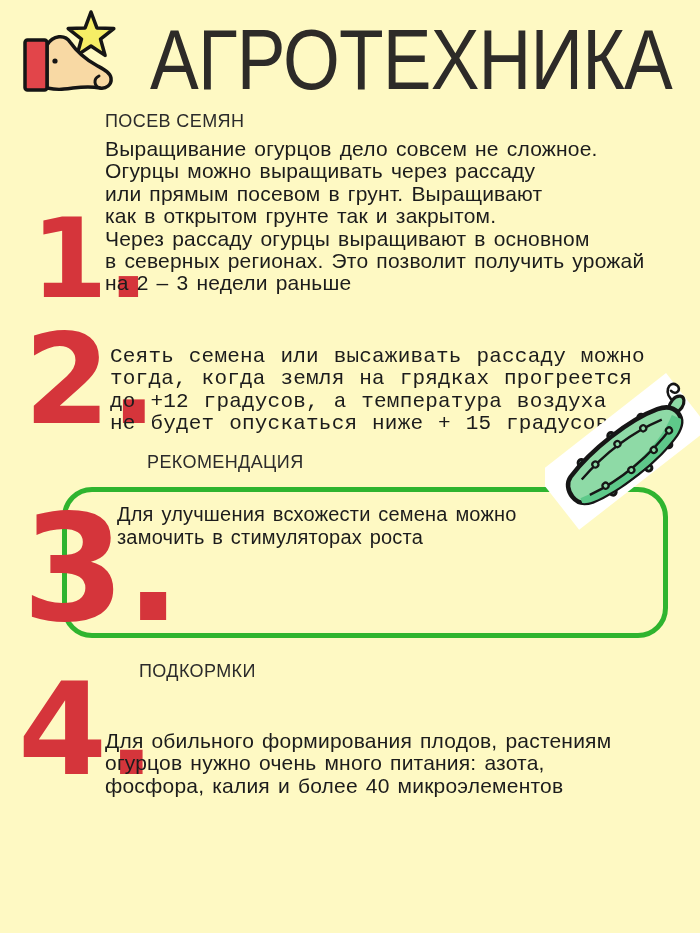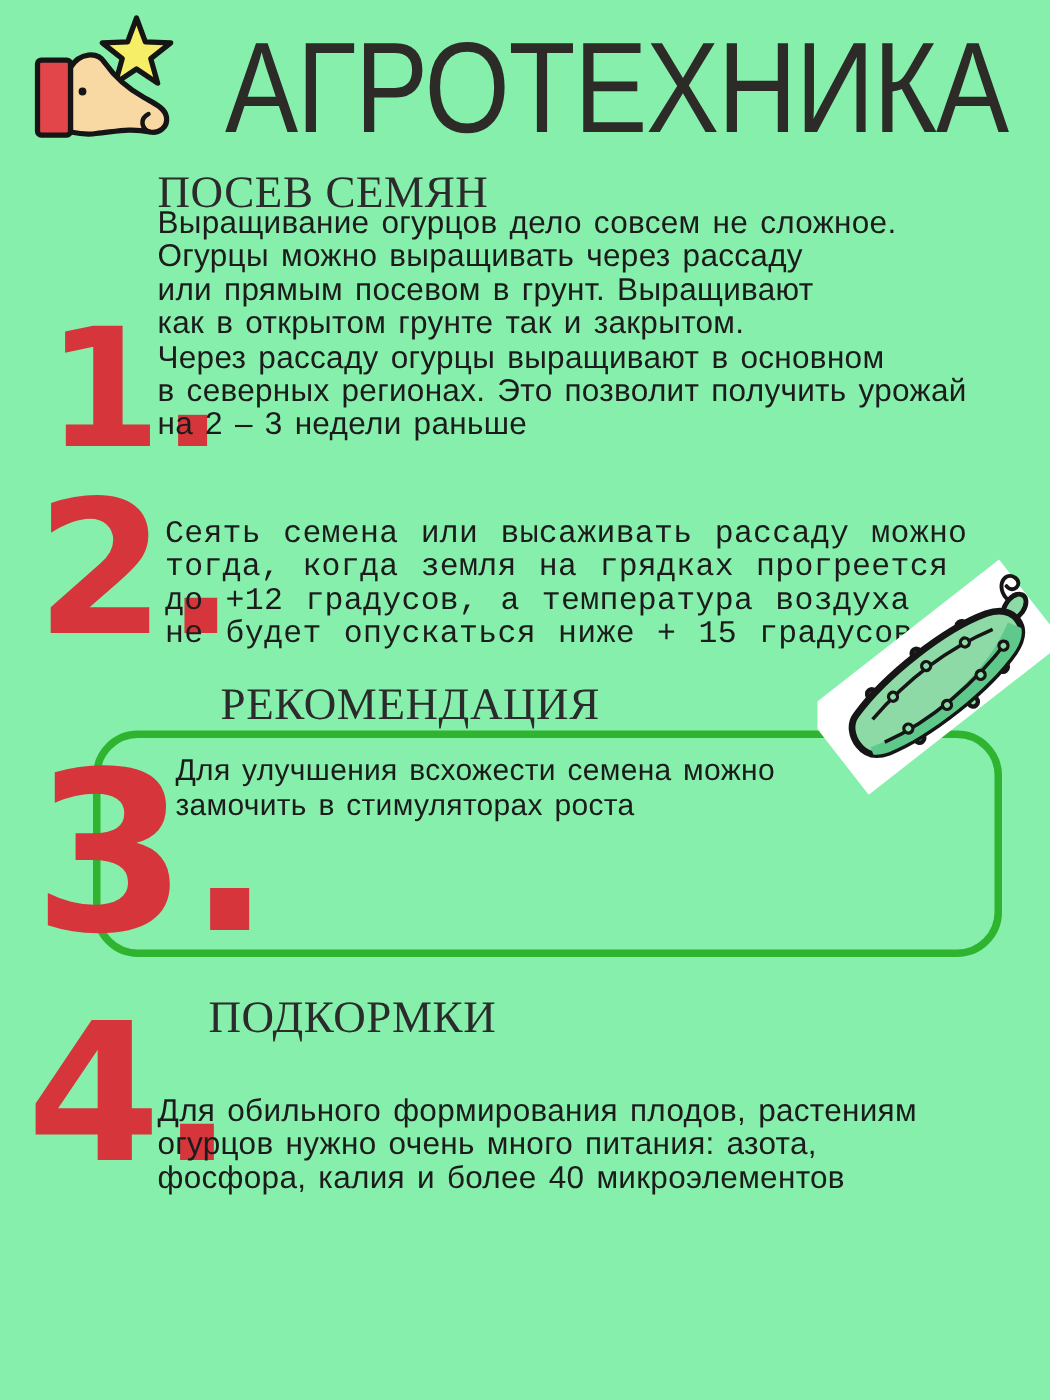--- a/index.html
+++ b/index.html
@@ -1,28 +1,27 @@
 <!DOCTYPE html>
 <html><head>
 <meta charset="utf-8">
 <style>
   html,body{margin:0;padding:0;background:#ffffff;}
   .page{
-    position:relative;width:700px;height:933px;background:#86efac;overflow:hidden;
+    position:relative;width:700px;height:933px;background:#fef9c3;overflow:hidden;
     font-family:"Liberation Sans","DejaVu Sans",sans-serif;color:#1c1c1c;
   }
   .page-title{
     position:absolute;left:150px;top:16px;font-size:86px;font-weight:normal;
     color:#2d2b28;letter-spacing:-1px;white-space:nowrap;
     transform:scaleX(0.85);transform-origin:left top;line-height:1;
   }
   .sec-heading{
-    position:absolute;font-size:30px;color:#2b2b2b;letter-spacing:0.4px;line-height:1.1;
+    position:absolute;font-size:18px;color:#2b2b2b;letter-spacing:0.4px;line-height:1.1;
     white-space:nowrap;
-    font-family:Liberation Serif, serif;
   }
   .body-text{
     position:absolute;font-size:21px;line-height:22.4px;color:#1c1c1c;
     white-space:pre-line;letter-spacing:0.2px;word-spacing:2px;
   }
   .big-num{
     position:absolute;font-family:"DejaVu Sans","Liberation Sans",sans-serif;
     font-weight:bold;color:#d5353b;line-height:1;
   }
   #num1{left:31px;top:204px;font-size:110px;}

